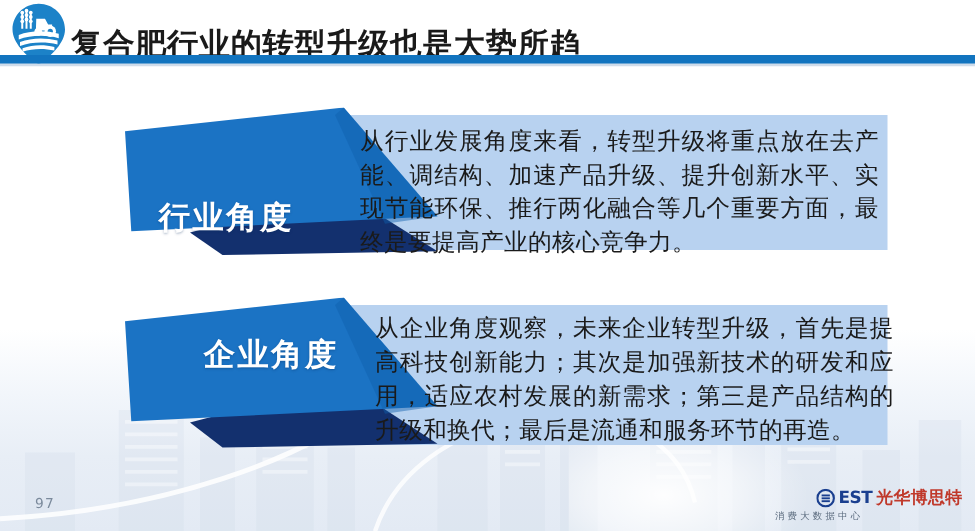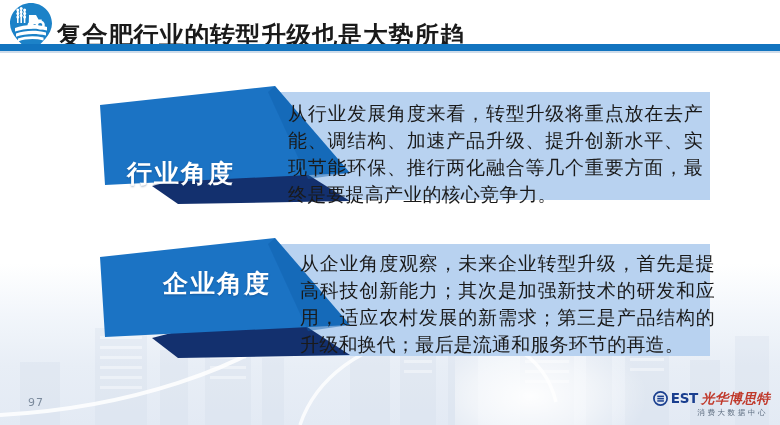--- a/index.html
+++ b/index.html
@@ -119,21 +119,21 @@
     position: absolute;
     left: 28px; top: 396px;
     font-size: 11px;
     color: #7b8a9c;
     letter-spacing: 1px;
   }
   .brand {
     position: absolute;
     right: 10px; top: 390px;
     width: 150px; height: 30px;
-    text-align: right;
+    text-align: left;
   }
   .brand-row {
     display: flex;
     align-items: center;
     justify-content: flex-end;
     gap: 3px;
     height: 17px;
   }
   .brand-mark {
     display: inline-block;
@@ -145,21 +145,20 @@
     color: #1a3f8f;
     letter-spacing: -.3px;
     line-height: 15px;
   }
   .brand-cn {
     font-size: 13.5px;
     font-weight: bold;
     color: #c0392b;
     letter-spacing: .3px;
     line-height: 15px;
-    font-style: italic;
   }
   .brand-sub {
     font-size: 7.5px;
     color: #5a6a7d;
     letter-spacing: 2.6px;
     line-height: 11px;
     padding-right: 2px;
     font-family: Liberation Serif, serif;
   }
 </style>

